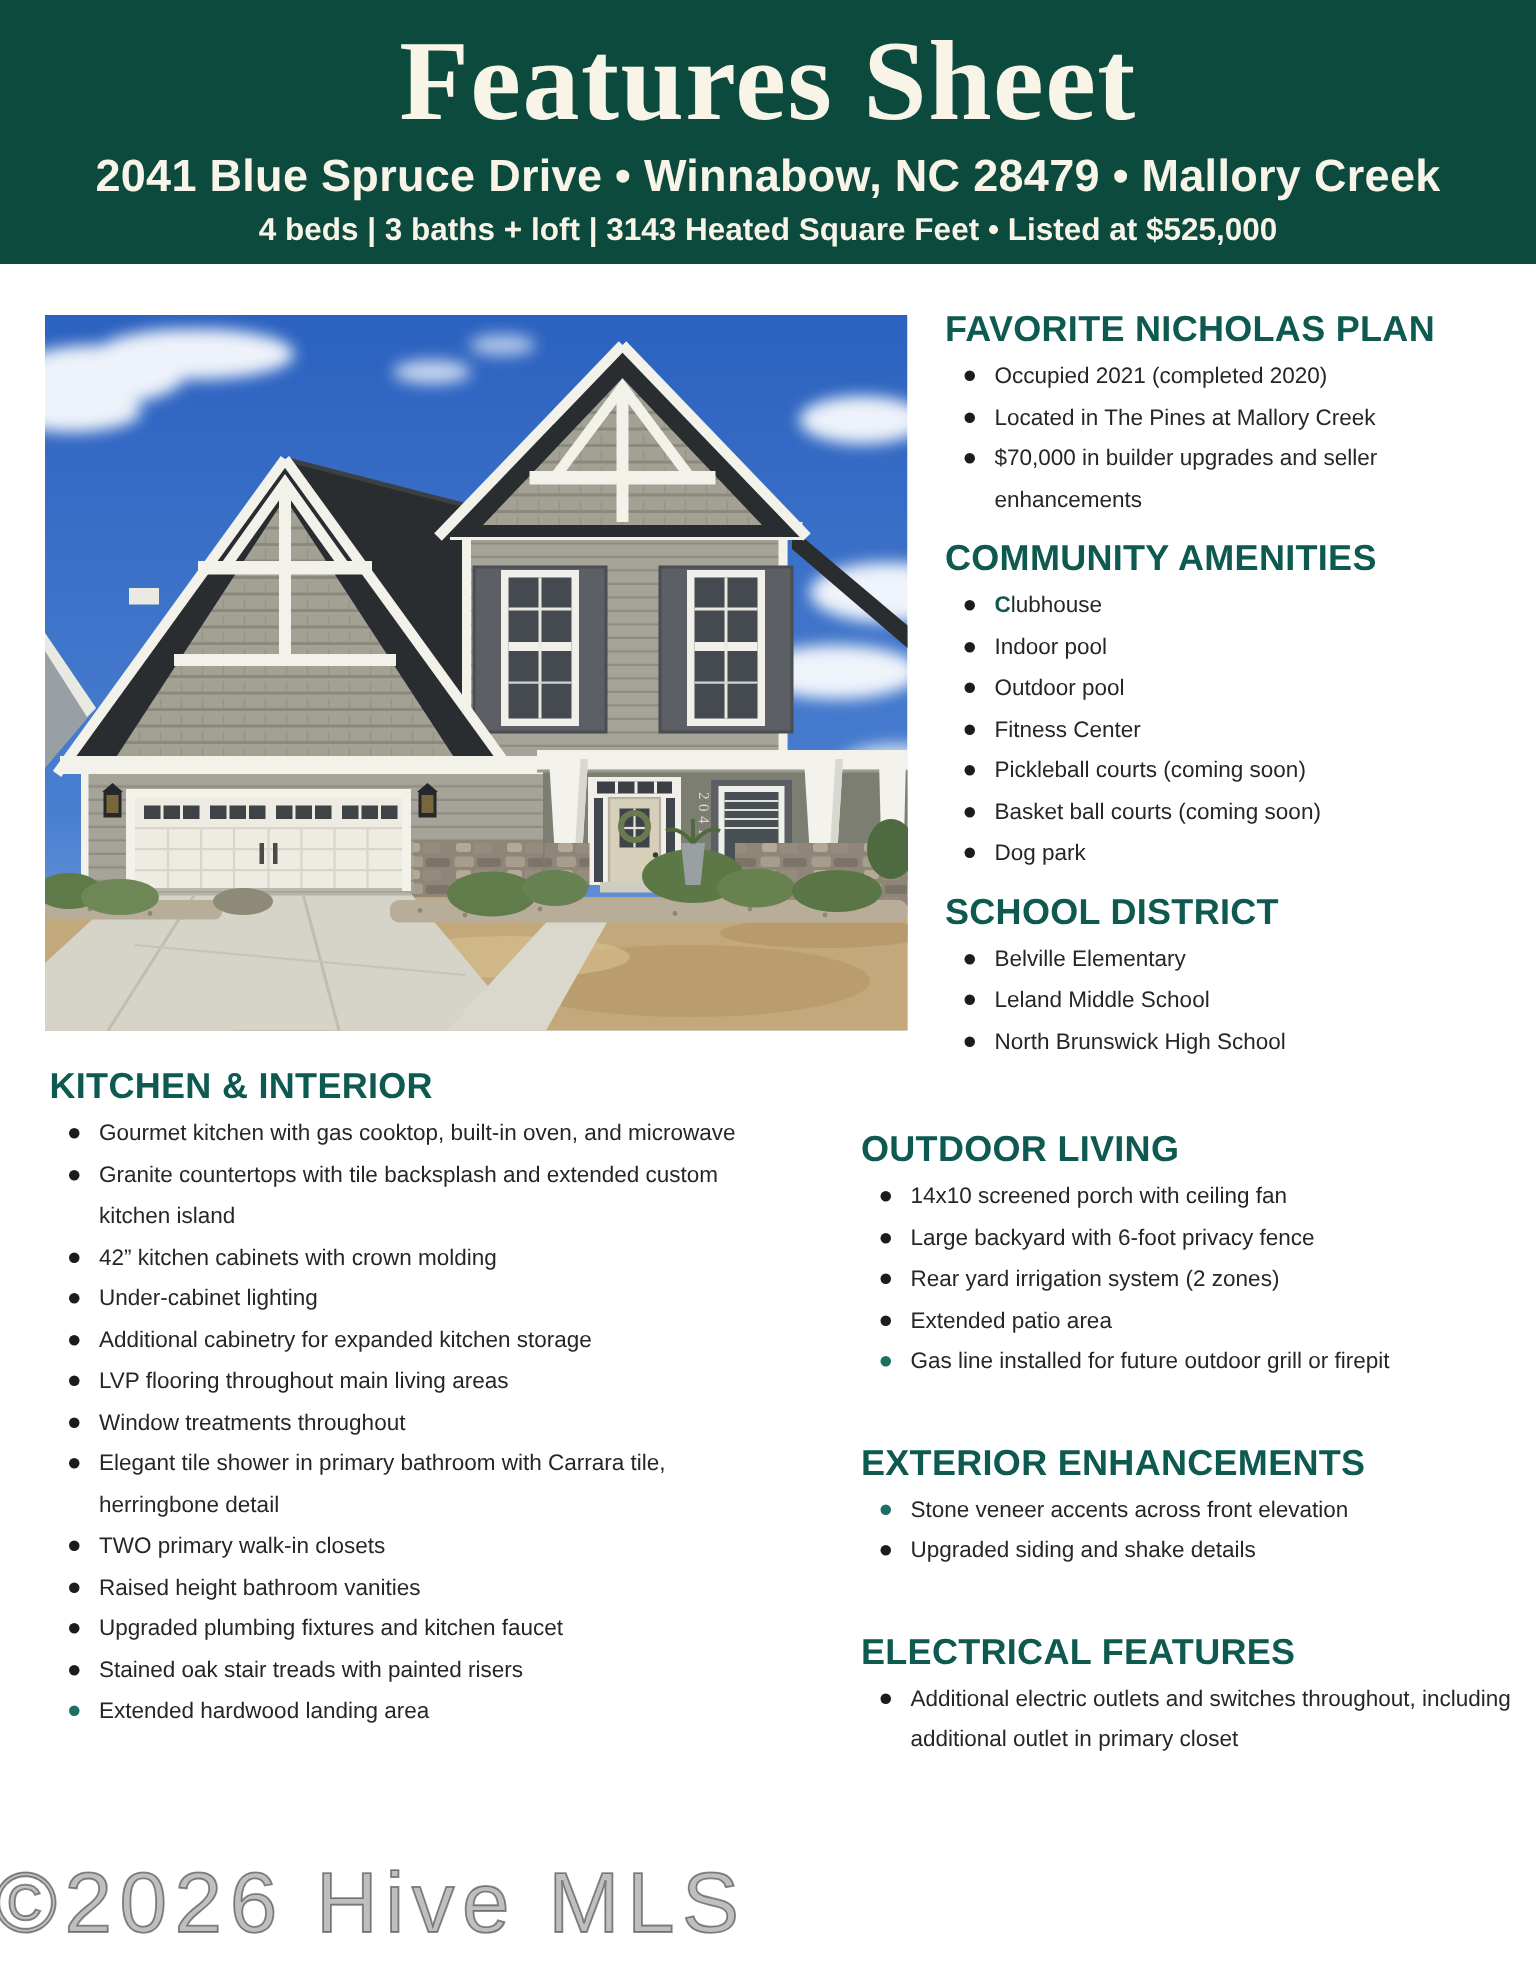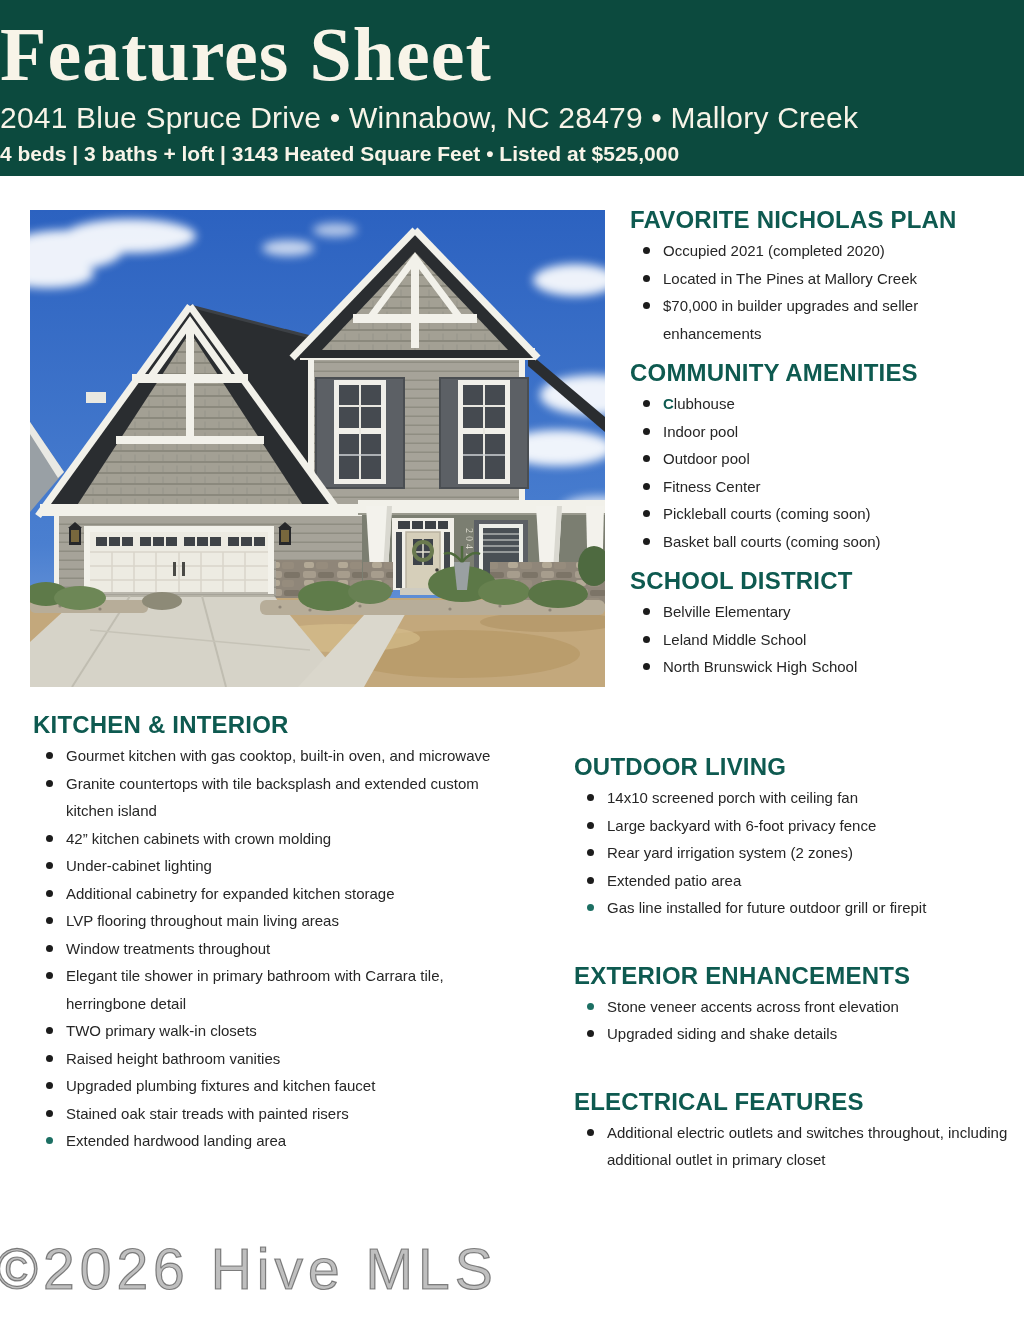--- a/index.html
+++ b/index.html
@@ -5,27 +5,27 @@
   html,body{margin:0;padding:0;}
   body{
     width:1024px;height:1325px;position:relative;overflow:hidden;
     background:#ffffff;font-family:"Liberation Sans",sans-serif;
   }
   
   .header{
     position:absolute;left:0;top:0;width:1024px;height:176px;
     background:var(--header-bg,#0c4a3e);
     color:var(--header-text,#f8f4e8);
-    text-align:left;
+    text-align:center;
   }
   .title{
     font-family:"Liberation Serif",serif;font-weight:700;
     font-size:76px;line-height:1.02;margin-top:16px;letter-spacing:1px;
   }
-  .addr{font-size:30px;margin-top:7px;letter-spacing:.2px;font-weight:400;}
+  .addr{font-size:30px;margin-top:7px;letter-spacing:.2px;font-weight:700;}
   .det{font-size:21px;margin-top:7px;font-weight:700;}
 
   
   .photo{position:absolute;left:30px;top:210px;width:575px;height:477px;}
   .photo svg{display:block;}
 
   
   .col{position:absolute;}
   .col-rt{left:630px;top:206px;width:384px;}
   .col-lb{left:33px;top:711px;width:477px;}
@@ -362,20 +362,24 @@
           <span class="li-text">Fitness Center</span>
         </li>
         <li>
           <span class="dot"></span>
           <span class="li-text">Pickleball courts (coming soon)</span>
         </li>
         <li>
           <span class="dot"></span>
           <span class="li-text">Basket ball courts (coming soon)</span>
         </li>
+        <li>
+          <span class="dot"></span>
+          <span class="li-text">Dog park</span>
+        </li>
       </ul>
   </section>
   <section class="section">
     <h2 class="sec">SCHOOL DISTRICT</h2>
     <ul class="blist">
         <li>
           <span class="dot"></span>
           <span class="li-text">Belville Elementary</span>
         </li>
         <li>

